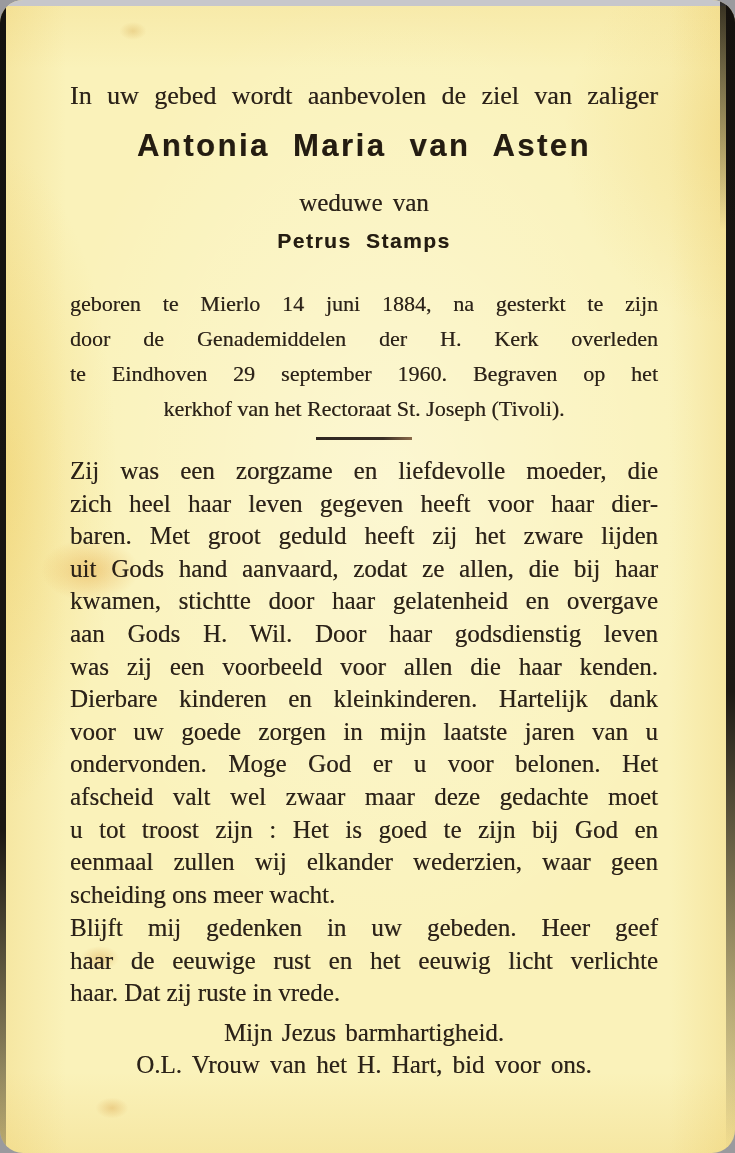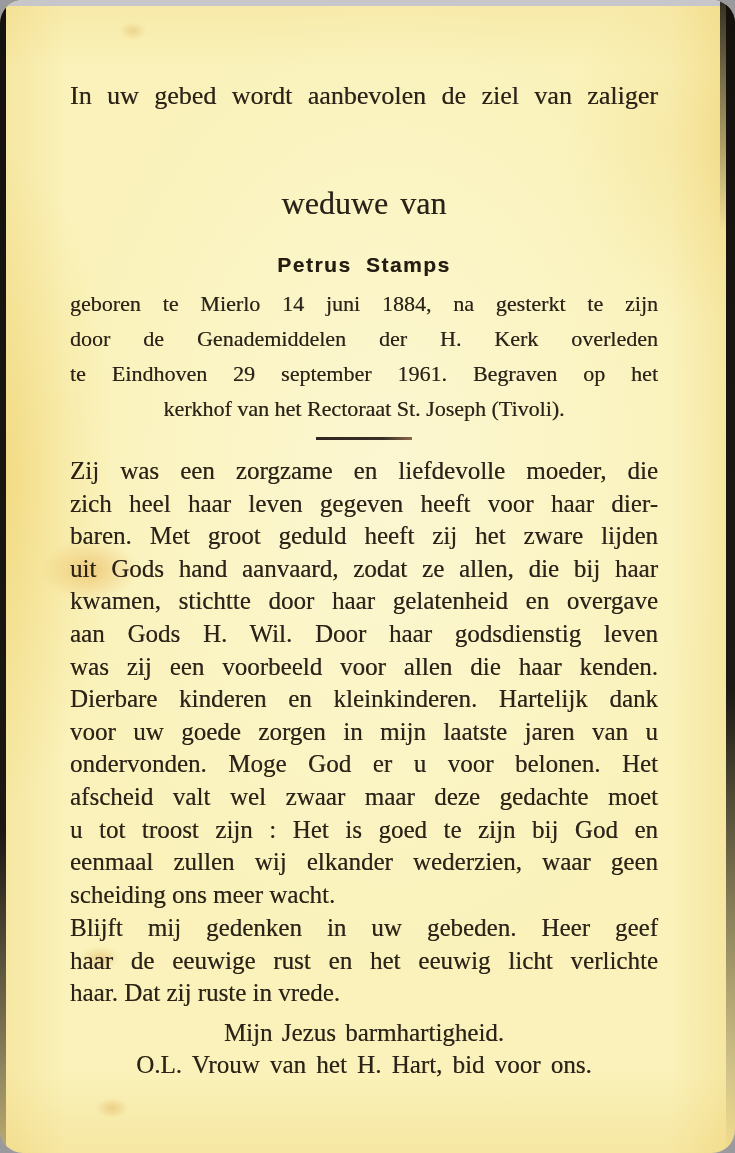--- a/index.html
+++ b/index.html
@@ -36,22 +36,22 @@
   .line { text-align: justify; text-align-last: justify; }
   .line.center { text-align: center; text-align-last: center; }
   .line.left   { text-align: left;   text-align-last: left; }
 
   .ink { text-shadow: 0.35px 0.35px 0.45px rgba(43,34,24,.55); }
 
   .intro    { top: 80px;  font-size: 26px; line-height: 31px; word-spacing: 5px; }
   .name     { top: 128px; margin: 0; font-family: "Liberation Sans", "DejaVu Sans", sans-serif;
               font-weight: bold; font-size: 31px; line-height: 36px; text-align: center;
               letter-spacing: 2.5px; word-spacing: 12px; color: #241c11; }
-  .relation { top: 188px; font-size: 32px; line-height: 30px; text-align: center; word-spacing: 4px; }
-  .spouse   { top: 252px; font-family: "Liberation Sans", "DejaVu Sans", sans-serif;
+  .relation { top: 188px; font-size: 25px; line-height: 30px; text-align: center; word-spacing: 4px; }
+  .spouse   { top: 228px; font-family: "Liberation Sans", "DejaVu Sans", sans-serif;
               font-weight: bold; font-size: 21px; line-height: 26px; text-align: center;
               letter-spacing: 1.5px; word-spacing: 7px; color: #241c11; }
 
   .p-vitals   { top: 286px; font-size: 22px; }
   .p-vitals .line { line-height: 35px; }
   .rule { position: absolute; top: 429px; left: 50%; width: 96px; height: 3px;
           margin-left: -52px; background: linear-gradient(to right, #2e2620 0%, #3a2f26 70%, #8a6a4a 100%);
           border: 0; }
   .p-memorial { top: 455px; font-size: 25px; }
   .p-memorial .line { line-height: 32.6px; }
@@ -66,29 +66,30 @@
 
 <div class="card">
 
   <div class="edge edge-top"></div>
   <div class="edge edge-left"></div>
   <div class="edge edge-right"></div>
   <div class="edge edge-corner"></div>
 
   <div class="textblock intro line ink">In uw gebed wordt aanbevolen de ziel van zaliger</div>
 
+  <h1 class="textblock name ink">Antonia Maria van Asten</h1>
 
   <div class="textblock relation ink">weduwe van</div>
 
   <div class="textblock spouse ink">Petrus Stamps</div>
 
   <div class="textblock p-vitals">
     <div class="line ink">geboren te Mierlo 14 juni 1884, na gesterkt te zijn</div>
     <div class="line ink">door de Genademiddelen der H. Kerk overleden</div>
-    <div class="line ink">te Eindhoven 29 september 1961. Begraven op het</div>
+    <div class="line ink">te Eindhoven 29 september 1960. Begraven op het</div>
     <div class="line center ink">kerkhof van het Rectoraat St. Joseph (Tivoli).</div>
   </div>
 
   <hr class="rule">
 
   <div class="textblock p-prayer">
     <div class="line ink">Blijft mij gedenken in uw gebeden. Heer geef</div>
     <div class="line ink">haar de eeuwige rust en het eeuwig licht verlichte</div>
     <div class="line left ink">haar. Dat zij ruste in vrede.</div>
   </div>

